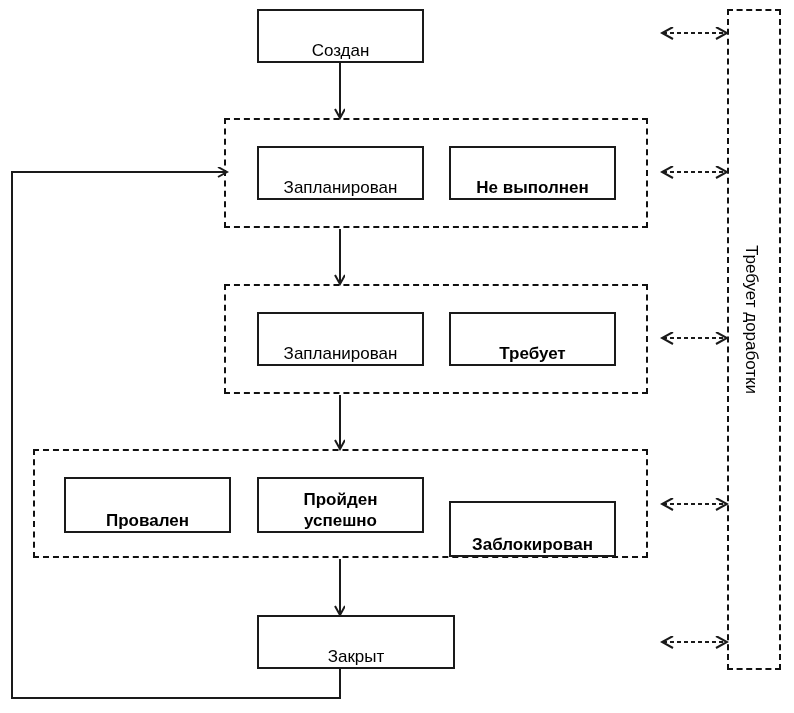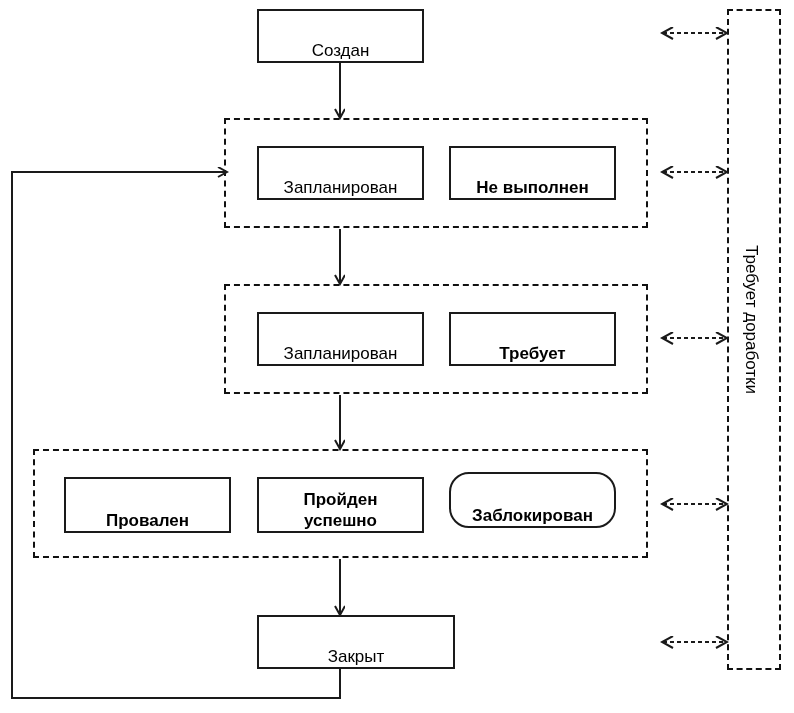--- a/index.html
+++ b/index.html
@@ -99,21 +99,21 @@
 
   <div class="node bold" style="left:64px; top:477px; width:167px; height:56px;">
     <span>Провален</span>
   </div>
 
   <div class="node bold" style="left:257px; top:477px; width:167px; height:56px; white-space:pre-line;">
     <span style="white-space:pre-line;">Пройден
 успешно</span>
   </div>
 
-  <div class="node bold" style="left:449px; top:472px; width:167px; height:56px;border-radius:20px;">
+  <div class="node bold" style="left:449px; top:501px; width:167px; height:56px;">
     <span>Заблокирован</span>
   </div>
 
   <div class="node" style="left:257px; top:615px; width:198px; height:54px;">
     <span>Закрыт</span>
   </div>
 
   <svg class="overlay" viewBox="0 0 794 713">
     <defs>
       <marker id="arrow-solid" markerWidth="12" markerHeight="12" refX="9" refY="5" orient="auto" markerUnits="userSpaceOnUse">

